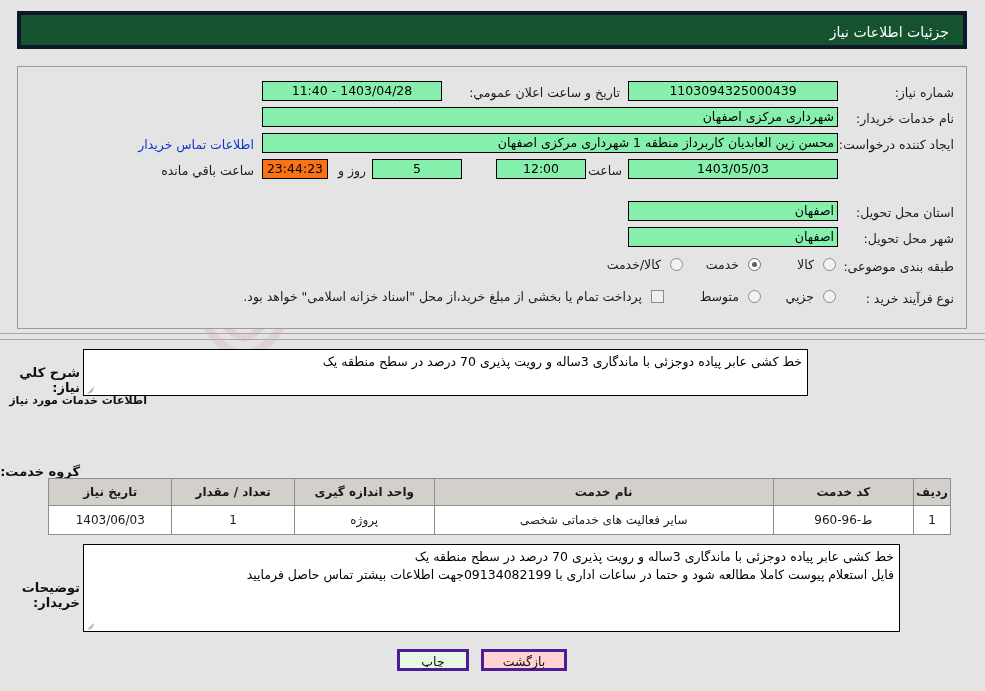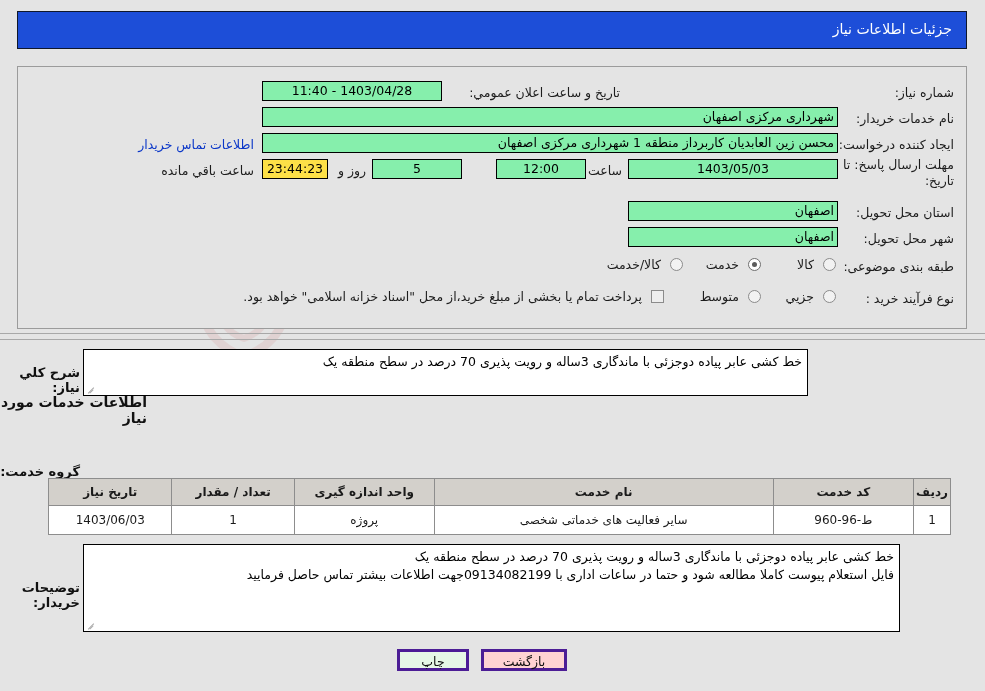--- a/index.html
+++ b/index.html
@@ -55,22 +55,22 @@
     height: 691px;
   }
 
   
   .titlebar {
     position: absolute;
     left: 17px;
     top: 11px;
     width: 950px;
     height: 38px;
-    background: #1d4ed8;
-    border: 1px solid #0f172a;
+    background: #14532d;
+    border: 4px solid #0f172a;
     box-sizing: border-box;
   }
   .titlebar .t-text {
     position: absolute;
     right: 14px;
     top: 9px;
     color: #ffffff;
     font-size: 14px;
   }
 
@@ -102,21 +102,21 @@
     height: 20px;
     font-size: 12.5px;
     color: #000;
     line-height: 18px;
     padding: 0 3px;
     overflow: hidden;
     white-space: nowrap;
   }
   .fld.center { text-align: center; }
   .fld.right  { text-align: right; }
-  .fld.yellow { background: #fde047; }
+  .fld.yellow { background: #f97316; }
 
   .link {
     position: absolute;
     color: #0b37c8;
     font-size: 12.5px;
     cursor: pointer;
     white-space: nowrap;
   }
 
   
@@ -195,21 +195,21 @@
     left: 1px; top: 6px; width: 8px; height: 1px;
     transform: rotate(-45deg);
   }
   .resize-grip::after {
     left: 3px; top: 7px; width: 5px; height: 1px;
     transform: rotate(-45deg);
   }
 
   .sec-title {
     position: absolute;
-    font-size: 14px;
+    font-size: 11px;
     font-weight: bold;
     color: #111;
   }
   .bold-lbl {
     position: absolute;
     font-size: 13px;
     font-weight: bold;
     color: #111;
     text-align: right;
   }
@@ -272,32 +272,32 @@
 
 <div class="page">
 
   <div class="titlebar">
     <div class="t-text">جزئیات اطلاعات نیاز</div>
   </div>
 
   <div class="toppanel">
 
     <div class="lbl" style="right:12px; top:18px; width:110px;">شماره نیاز:</div>
+    <div class="fld center" style="right:128px; top:14px; width:210px;">1103094325000439</div>
 
     <div class="lbl" style="right:346px; top:18px; width:170px;">تاریخ و ساعت اعلان عمومي:</div>
     <div class="fld center" style="right:524px; top:14px; width:180px;">1403/04/28 - 11:40</div>
 
     <div class="lbl" style="right:12px; top:44px; width:110px;">نام خدمات خریدار:</div>
     <div class="fld right" style="right:128px; top:40px; width:576px;padding-left:36px;">شهرداری مرکزی اصفهان</div>
 
     <div class="lbl" style="right:12px; top:70px; width:118px;">ایجاد کننده درخواست:</div>
     <div class="fld right" style="right:128px; top:66px; width:576px;">محسن زین العابدیان کاربرداز منطقه 1 شهرداری مرکزی اصفهان</div>
     <div class="link" style="right:712px; top:70px;">اطلاعات تماس خریدار</div>
 
-    <div class="lbl" style="right:12px; top:90px; width:112px;">مهلت ارسال پاسخ: تا تاریخ:</div>
     <div class="fld center" style="right:128px; top:92px; width:210px;">1403/05/03</div>
     <div class="lbl" style="right:344px; top:96px;">ساعت</div>
     <div class="fld center" style="right:380px; top:92px; width:90px;">12:00</div>
     <div class="fld center" style="right:504px; top:92px; width:90px;">5</div>
     <div class="lbl" style="right:600px; top:96px;">روز و</div>
     <div class="fld center yellow" style="right:638px; top:92px; width:66px;">23:44:23</div>
     <div class="lbl" style="right:712px; top:96px;">ساعت باقي مانده</div>
 
     <div class="lbl" style="right:12px; top:138px; width:112px;">استان محل تحویل:</div>
     <div class="fld right" style="right:128px; top:134px; width:210px;">اصفهان</div>

